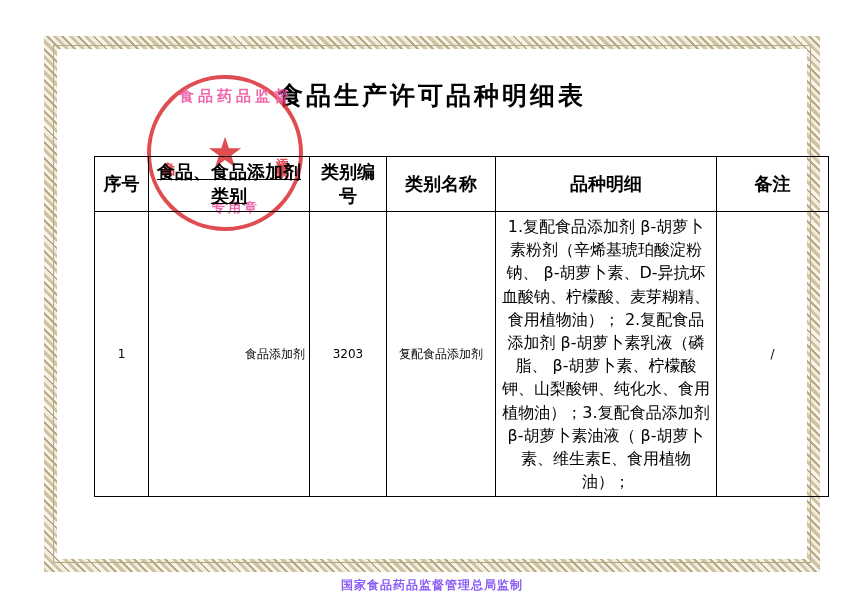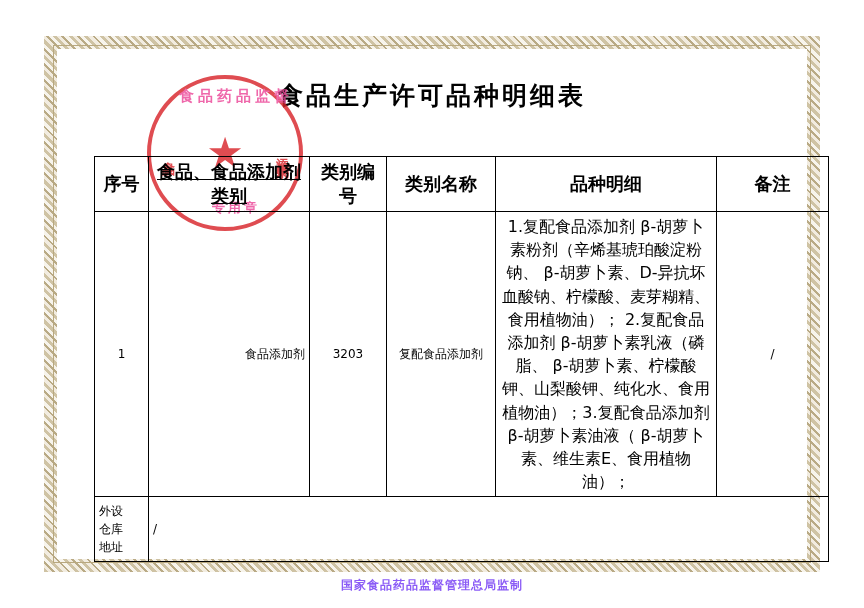--- a/index.html
+++ b/index.html
@@ -247,28 +247,20 @@
       </thead>
       <tbody>
         <tr>
           <td class="seq body-row">1</td>
           <td class="cat body-row">食品添加剂</td>
           <td class="catno body-row">3203</td>
           <td class="catname body-row">复配食品添加剂</td>
           <td class="detail-cell">1.复配食品添加剂 β-胡萝卜素粉剂（辛烯基琥珀酸淀粉钠、 β-胡萝卜素、D-异抗坏血酸钠、柠檬酸、麦芽糊精、食用植物油）； 2.复配食品添加剂 β-胡萝卜素乳液（磷脂、 β-胡萝卜素、柠檬酸钾、山梨酸钾、纯化水、食用植物油）；3.复配食品添加剂 β-胡萝卜素油液（ β-胡萝卜素、维生素E、食用植物油）；</td>
           <td class="remark body-row">/</td>
         </tr>
-        <tr>
-          <td class="wh-label">
-            <div>外设</div>
-            <div>仓库</div>
-            <div>地址</div>
-          </td>
-          <td class="wh-value" colspan="5">/</td>
-        </tr>
       </tbody>
     </table>
 
   </div>
 
   <div class="footer">国家食品药品监督管理总局监制</div>
 
 </div>
 
 </body></html>

